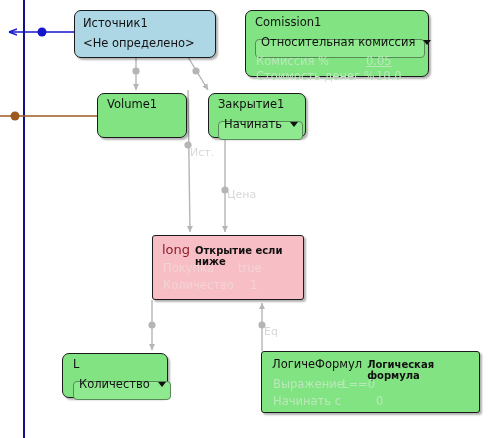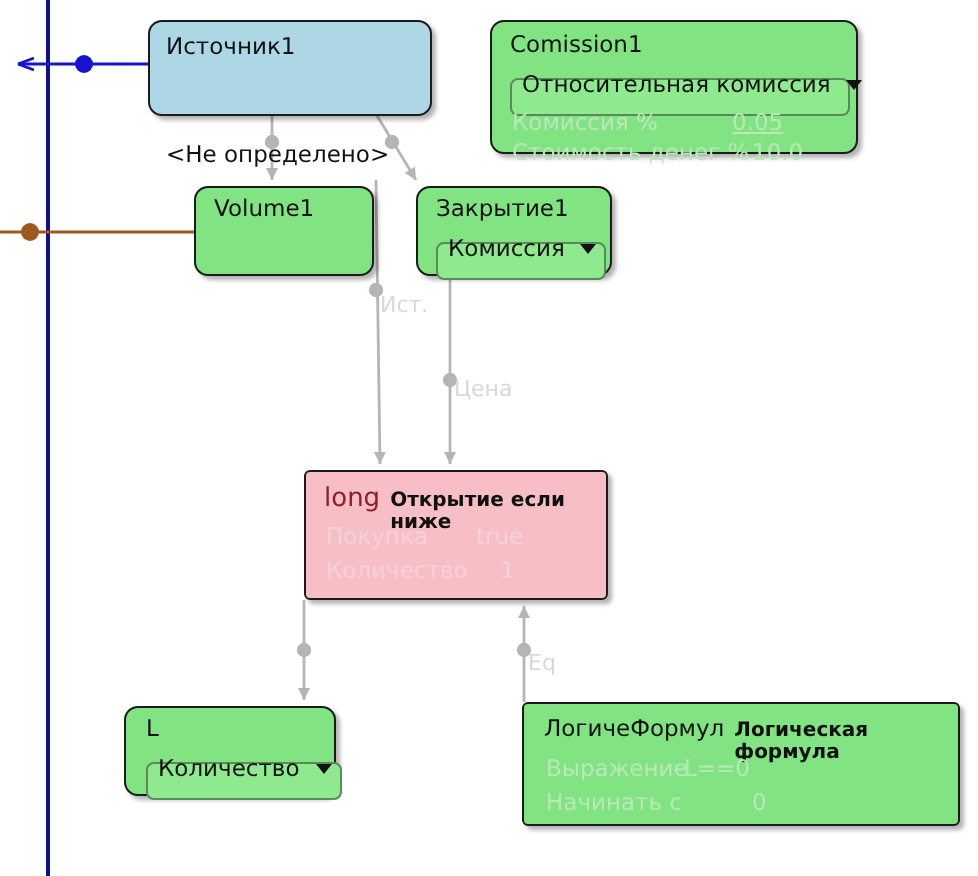--- a/index.html
+++ b/index.html
@@ -48,21 +48,20 @@
     font-size: 10px;
     color: #111111;
     margin-left: 5px;
     font-weight: bold;
   }
   .node-sub {
     font-size: 11.5px;
     color: #111111;
     line-height: 13px;
     white-space: nowrap;
-    margin-top: 34px;
   }
 
   
   .combo {
     display: inline-flex;
     align-items: center;
     box-sizing: border-box;
     height: 19px;
     padding: 0 4px 12px 5px;
     border: 1px solid #5a8a5a;
@@ -209,21 +208,21 @@
     <div class="prop green-fade" style="left:10px; top:44px;">Комиссия %</div>
     <div class="prop green-fade" style="left:120px; top:44px;text-decoration:underline;">0.05</div>
     <div class="prop green-fade" style="left:10px; top:59px;">Стоимость денег %</div>
     <div class="prop green-fade" style="left:130px; top:59px;">10.0</div>
   </div>
 
   <div class="node rounded green" id="node-zakrytie1">
     <div class="node-title">Закрытие1</div>
     <div class="combo-wrap">
       <div class="combo">
-        <span>Комиссия</span>
+        <span>Начинать</span>
         <span class="caret"></span>
       </div>
     </div>
   </div>
 
   <div class="node rounded green" id="node-volume1">
     <div class="node-title">Volume1</div>
   </div>
 
   <div class="node pink" id="node-long">

